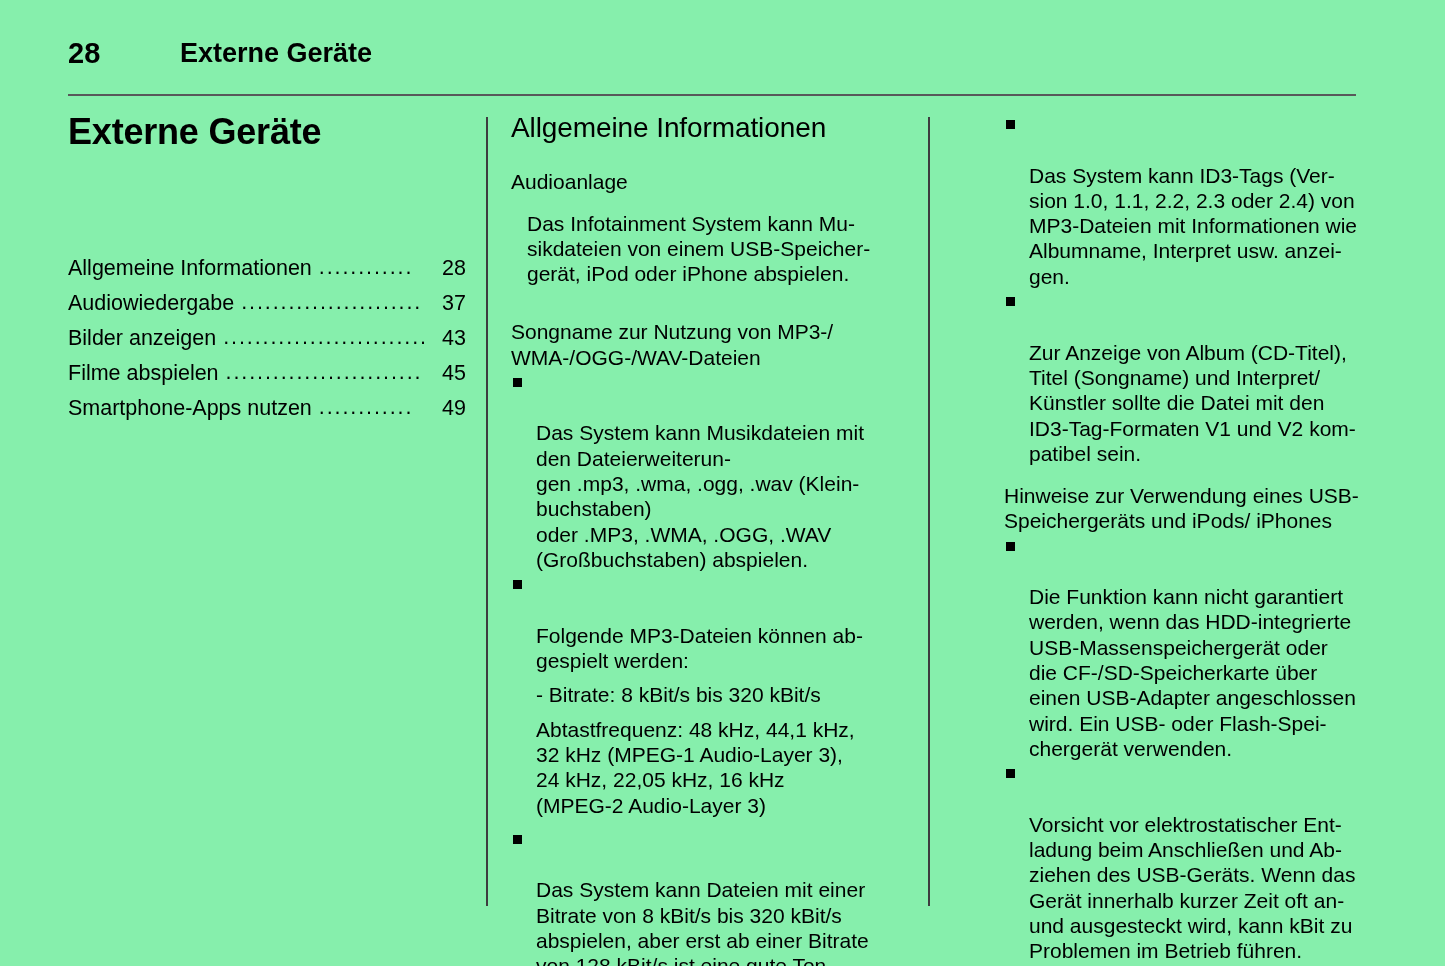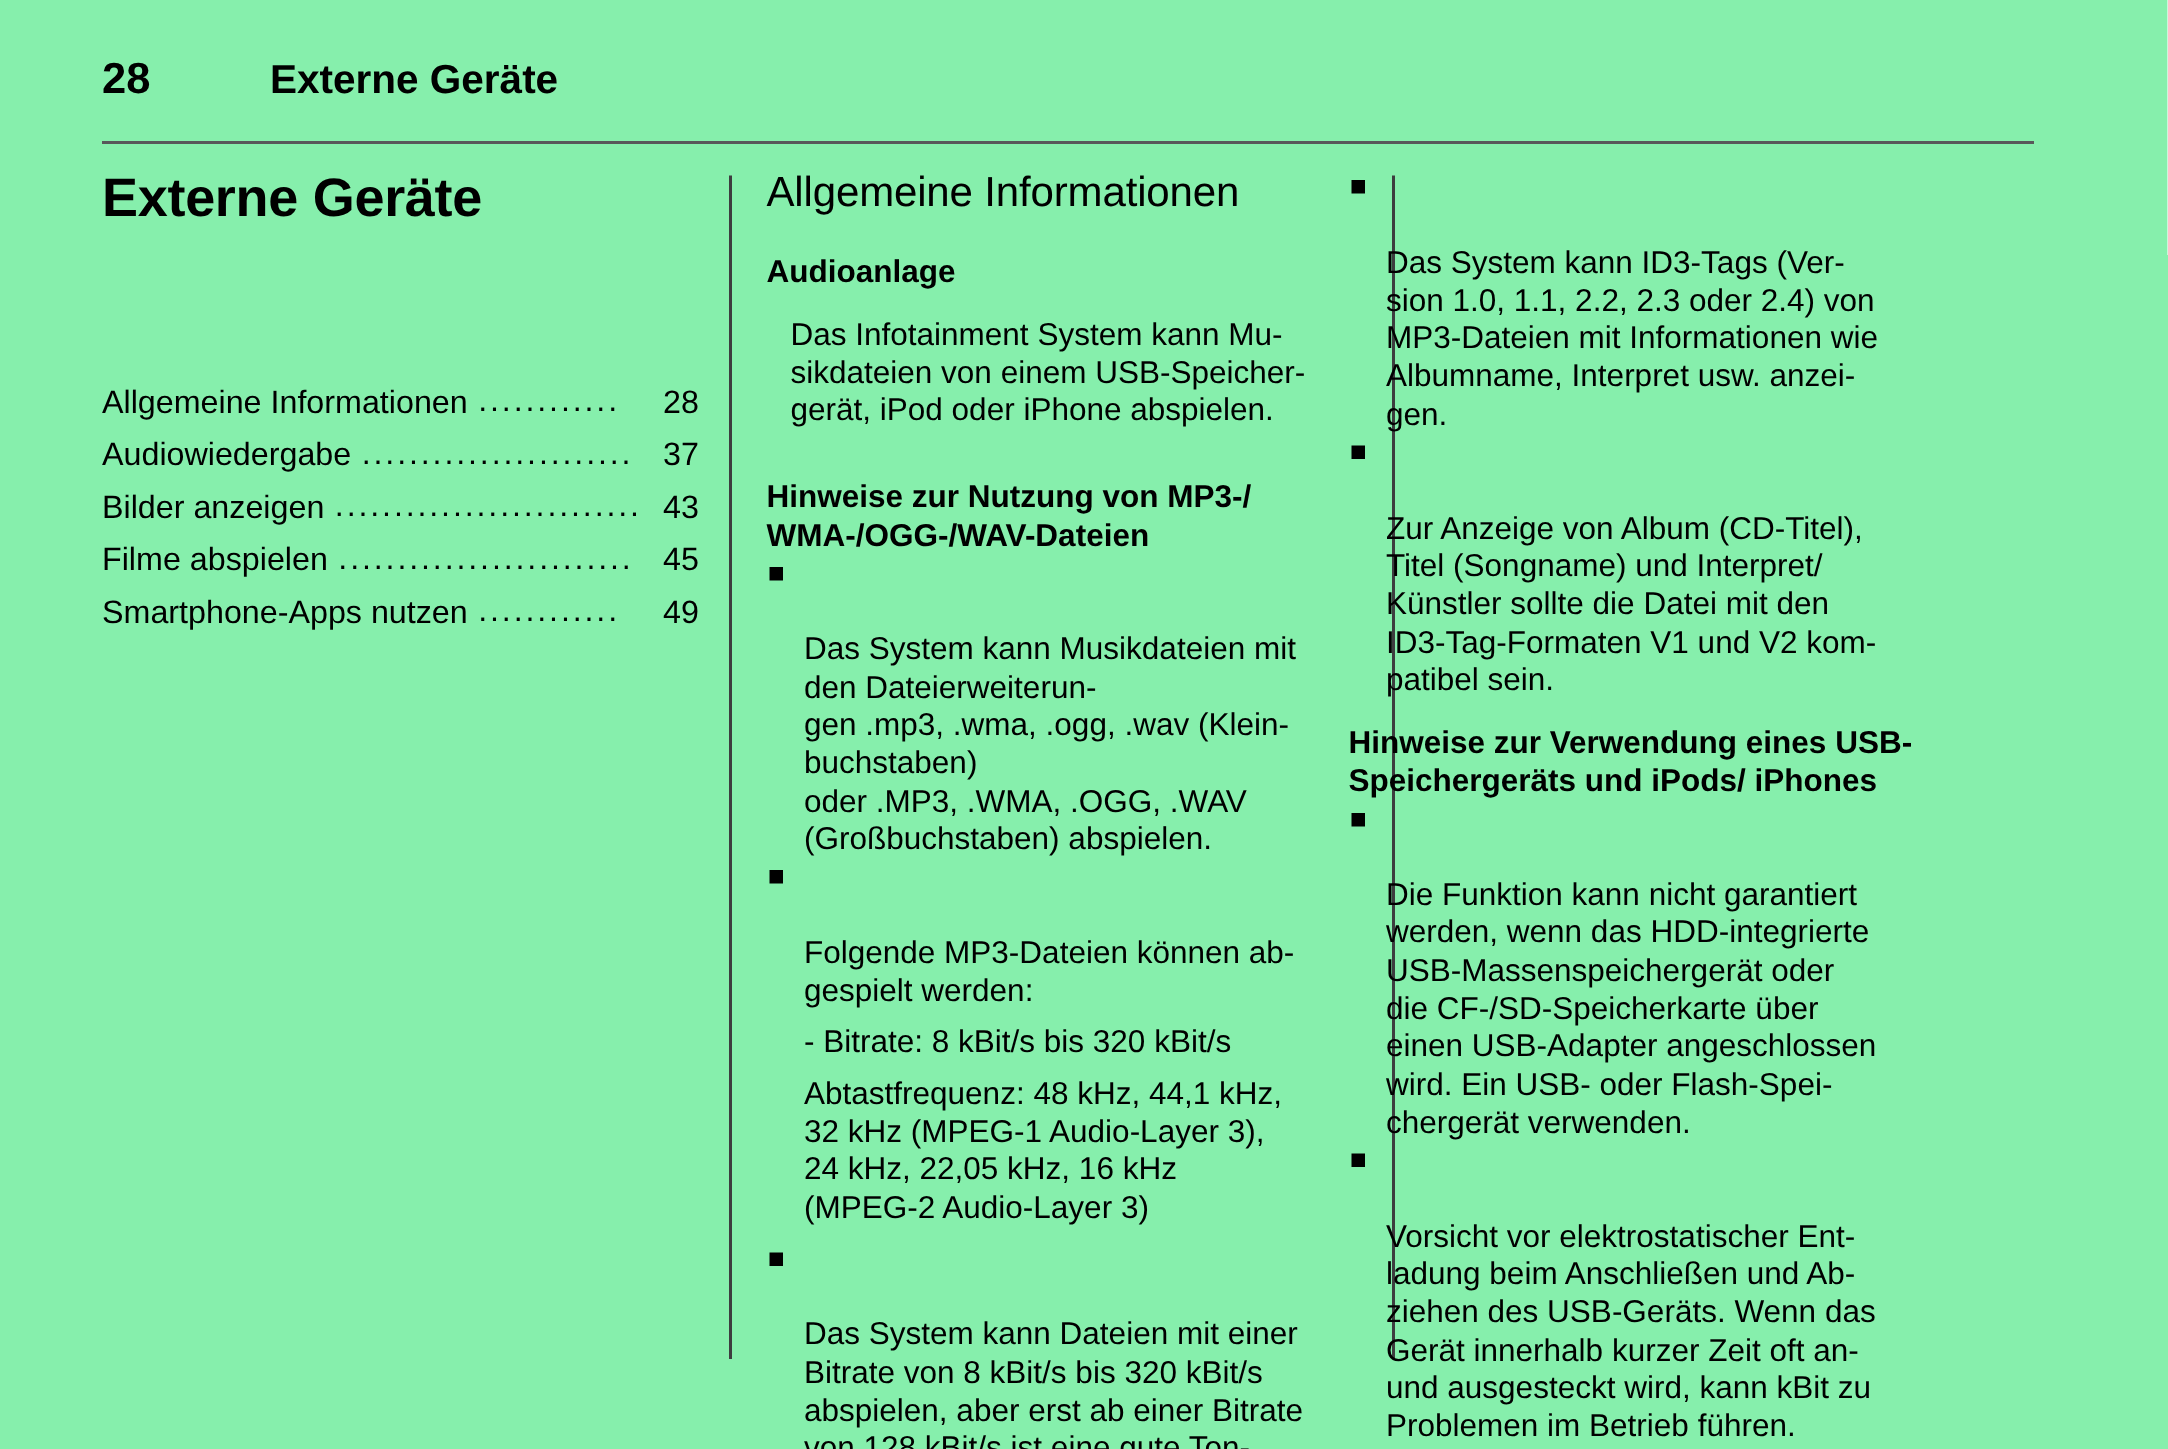--- a/index.html
+++ b/index.html
@@ -64,40 +64,40 @@
   .col-divider.d1 { left: 486px; }
   .col-divider.d2 { left: 928px; }
 
   
   .col {
     position: absolute;
     top: 112px;
   }
   .col-left  { left: 68px;  width: 398px; }
   .col-mid   { left: 511px; width: 400px; }
-  .col-right { left: 899px; width: 400px; }
+  .col-right { left: 1004px; width: 400px; }
 
   
   .chapter-title {
     font-size: 36px;
     font-weight: 700;
     line-height: 1.1;
     margin: 0 0 0 0;
     letter-spacing: -0.2px;
   }
   .section-title {
     font-size: 28px;
     font-weight: 400;
     line-height: 1.12;
     margin: 0;
     letter-spacing: -0.1px;
   }
   .sub-heading {
     font-size: 21px;
-    font-weight: 700;
+    font-weight: 400;
     line-height: 1.2;
     margin: 0;
   }
 
   
   .toc {
     margin-top: 106px;
   }
   .toc-entry {
     display: flex;
@@ -221,21 +221,21 @@
 
     <div class="gap-lg"></div>
 
     <h3 class="sub-heading">Audioanlage</h3>
     <p class="para">Das Infotainment System kann Mu-
 sikdateien von einem USB-Speicher-
 gerät, iPod oder iPhone abspielen.</p>
 
     <div class="gap-md"></div>
 
-    <h3 class="sub-heading">Hinweise zur Nutzung von MP3-/
+    <h3 class="sub-heading">Songname zur Nutzung von MP3-/
 WMA-/OGG-/WAV-Dateien</h3>
 
     <ul class="bullets">
 
       <li class="bullet-item">
         <span class="bullet-marker"></span>
         <span>Das System kann Musikdateien mit
 den Dateierweiterun-
 gen .mp3, .wma, .ogg, .wav (Klein-
 buchstaben)

